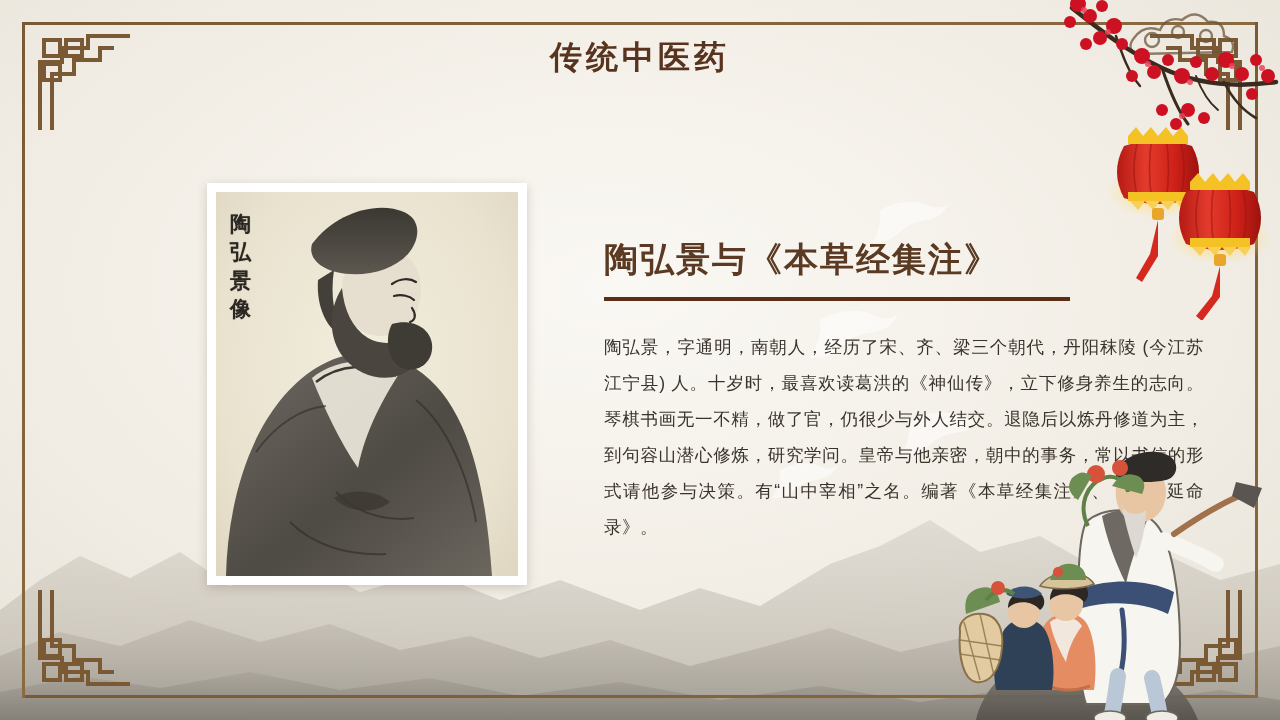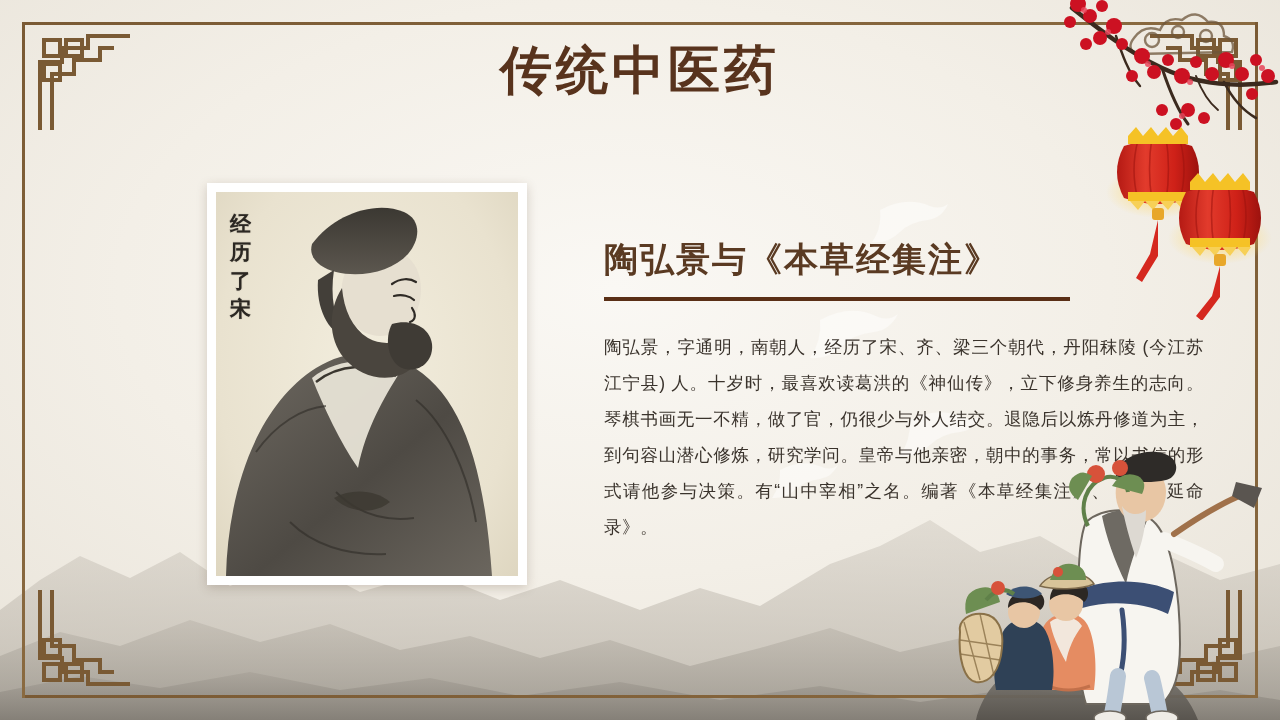--- a/index.html
+++ b/index.html
@@ -66,21 +66,21 @@
   .corner-br { right: 18px; bottom: 18px; transform: scale(-1,-1); }
   .corner-tr { right: 18px; top: 18px; transform: scaleX(-1); }
 
   
   .page-title {
     position: absolute;
     left: 0; right: 0;
     top: 36px;
     text-align: center;
     font-family: "Liberation Serif", "DejaVu Serif", serif;
-    font-size: 52px;
+    font-size: 32px;
     font-weight: bold;
     letter-spacing: 4px;
     color: #58331d;
   }
 
   
   .portrait-card {
     position: absolute;
     left: 207px; top: 183px;
     width: 320px; height: 402px;
@@ -287,21 +287,21 @@
         <path d="M176 132 C196 126 214 136 216 152 C218 170 202 182 186 176 C172 170 168 146 176 132 Z" fill="#3f3b35"></path>
 
         <g fill="none" stroke="#2e2a25" stroke-width="2.2" stroke-linecap="round">
           <path d="M176 92 C184 86 194 86 200 90"></path>
           <path d="M178 104 C186 102 194 104 198 108"></path>
           <path d="M196 116 C200 122 200 128 194 130"></path>
         </g>
 
         <path d="M118 306 C136 296 160 298 174 310 C160 322 134 322 118 306 Z" fill="#3c3831" opacity=".8"></path>
       </svg>
-      <div class="portrait-caption">经历了宋</div>
+      <div class="portrait-caption">陶弘景像</div>
     </div>
   </div>
 
   <div class="content">
     <h2 class="section-heading">陶弘景与《本草经集注》</h2>
     <div class="heading-rule"></div>
     <p class="body-text">陶弘景，字通明，南朝人，经历了宋、齐、梁三个朝代，丹阳秣陵 (今江苏江宁县) 人。十岁时，最喜欢读葛洪的《神仙传》，立下修身养生的志向。琴棋书画无一不精，做了官，仍很少与外人结交。退隐后以炼丹修道为主，到句容山潜心修炼，研究学问。皇帝与他亲密，朝中的事务，常以书信的形式请他参与决策。有“山中宰相”之名。编著《本草经集注》、《养生延命录》。</p>
   </div>
 
   <div class="lantern-cluster">

